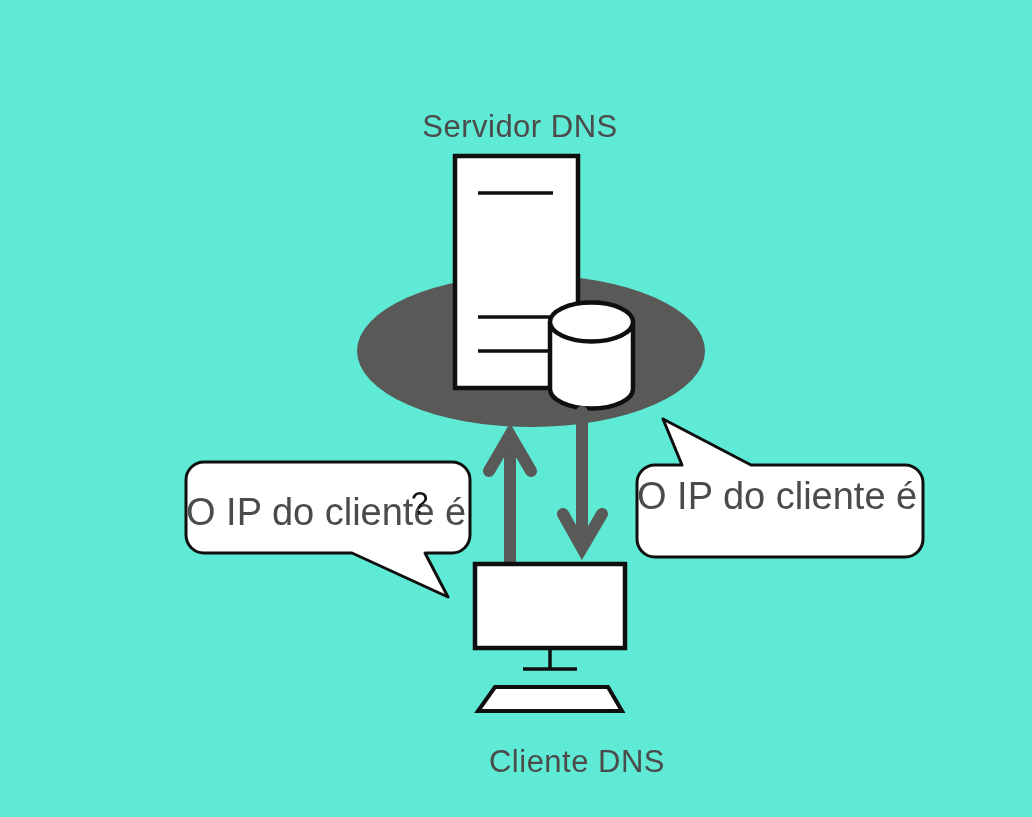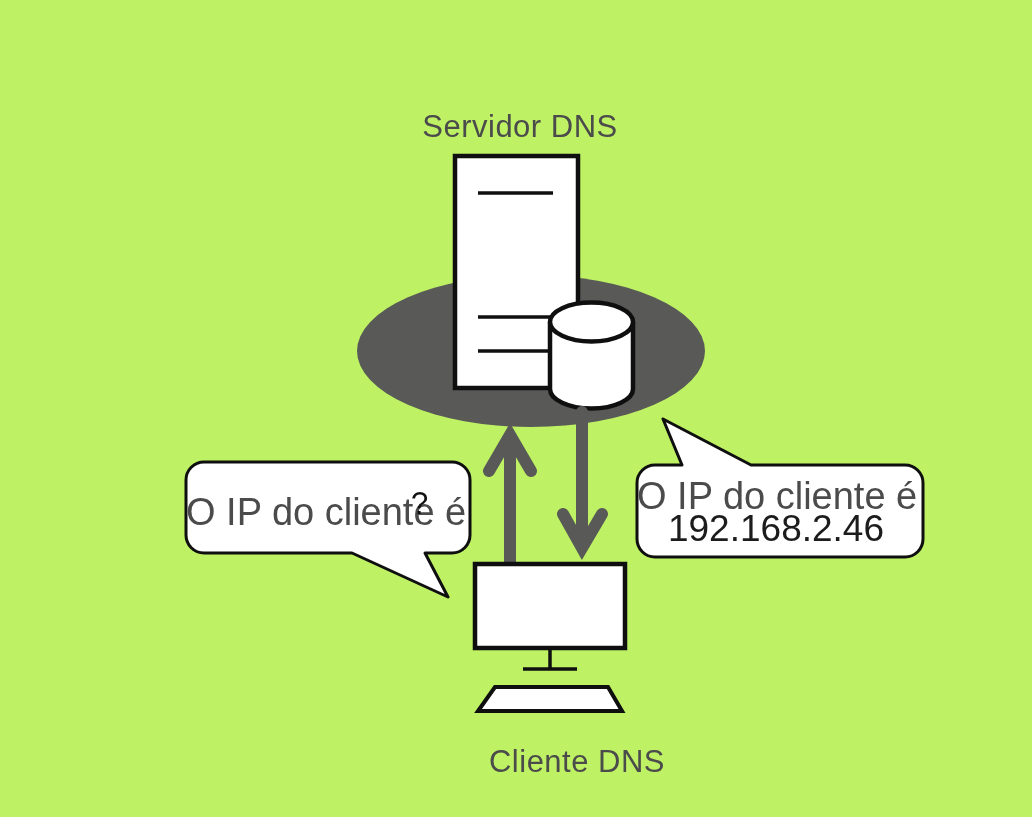--- a/index.html
+++ b/index.html
@@ -5,21 +5,21 @@
   html, body {
     margin: 0;
     padding: 0;
     background: #ffffff;
     font-family: "Liberation Sans", sans-serif;
   }
   #stage {
     position: relative;
     width: 1032px;
     height: 817px;
-    background: #bef264;
+    background: #5eead4;
     overflow: hidden;
   }
   #diagram-svg {
     position: absolute;
     left: 0;
     top: 0;
   }
   .label {
     position: absolute;
     color: #4b4b4b;
@@ -126,16 +126,15 @@
   </svg>
 
   <div class="label" id="server-label">Servidor DNS</div>
 
   <div class="bubble-text" id="query-bubble-text">O IP do cliente é</div>
 
   <div id="query-question-mark">?</div>
 
   <div class="bubble-text" id="response-line1">O IP do cliente é</div>
 
-  <div id="response-ip">192.168.2.46</div>
 
   <div class="label" id="client-label">Cliente DNS</div>
 </div>
 
 </body></html>

